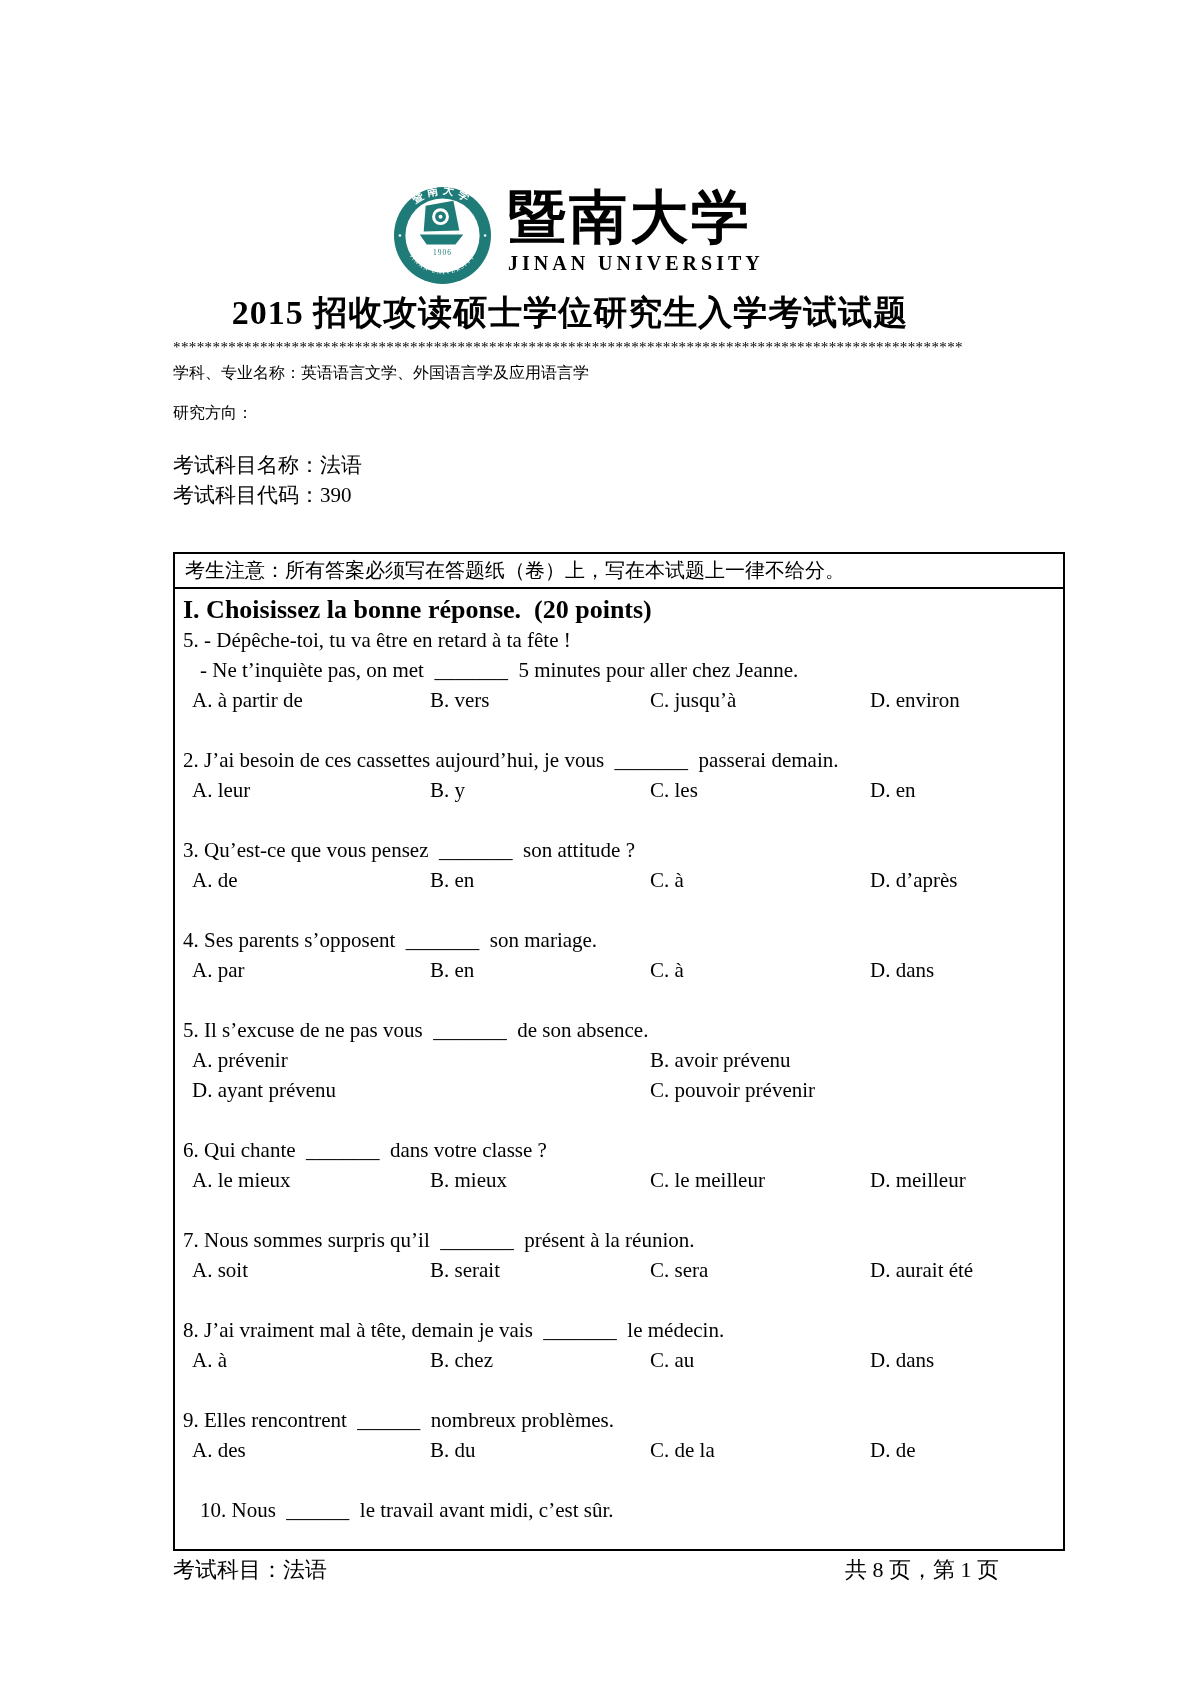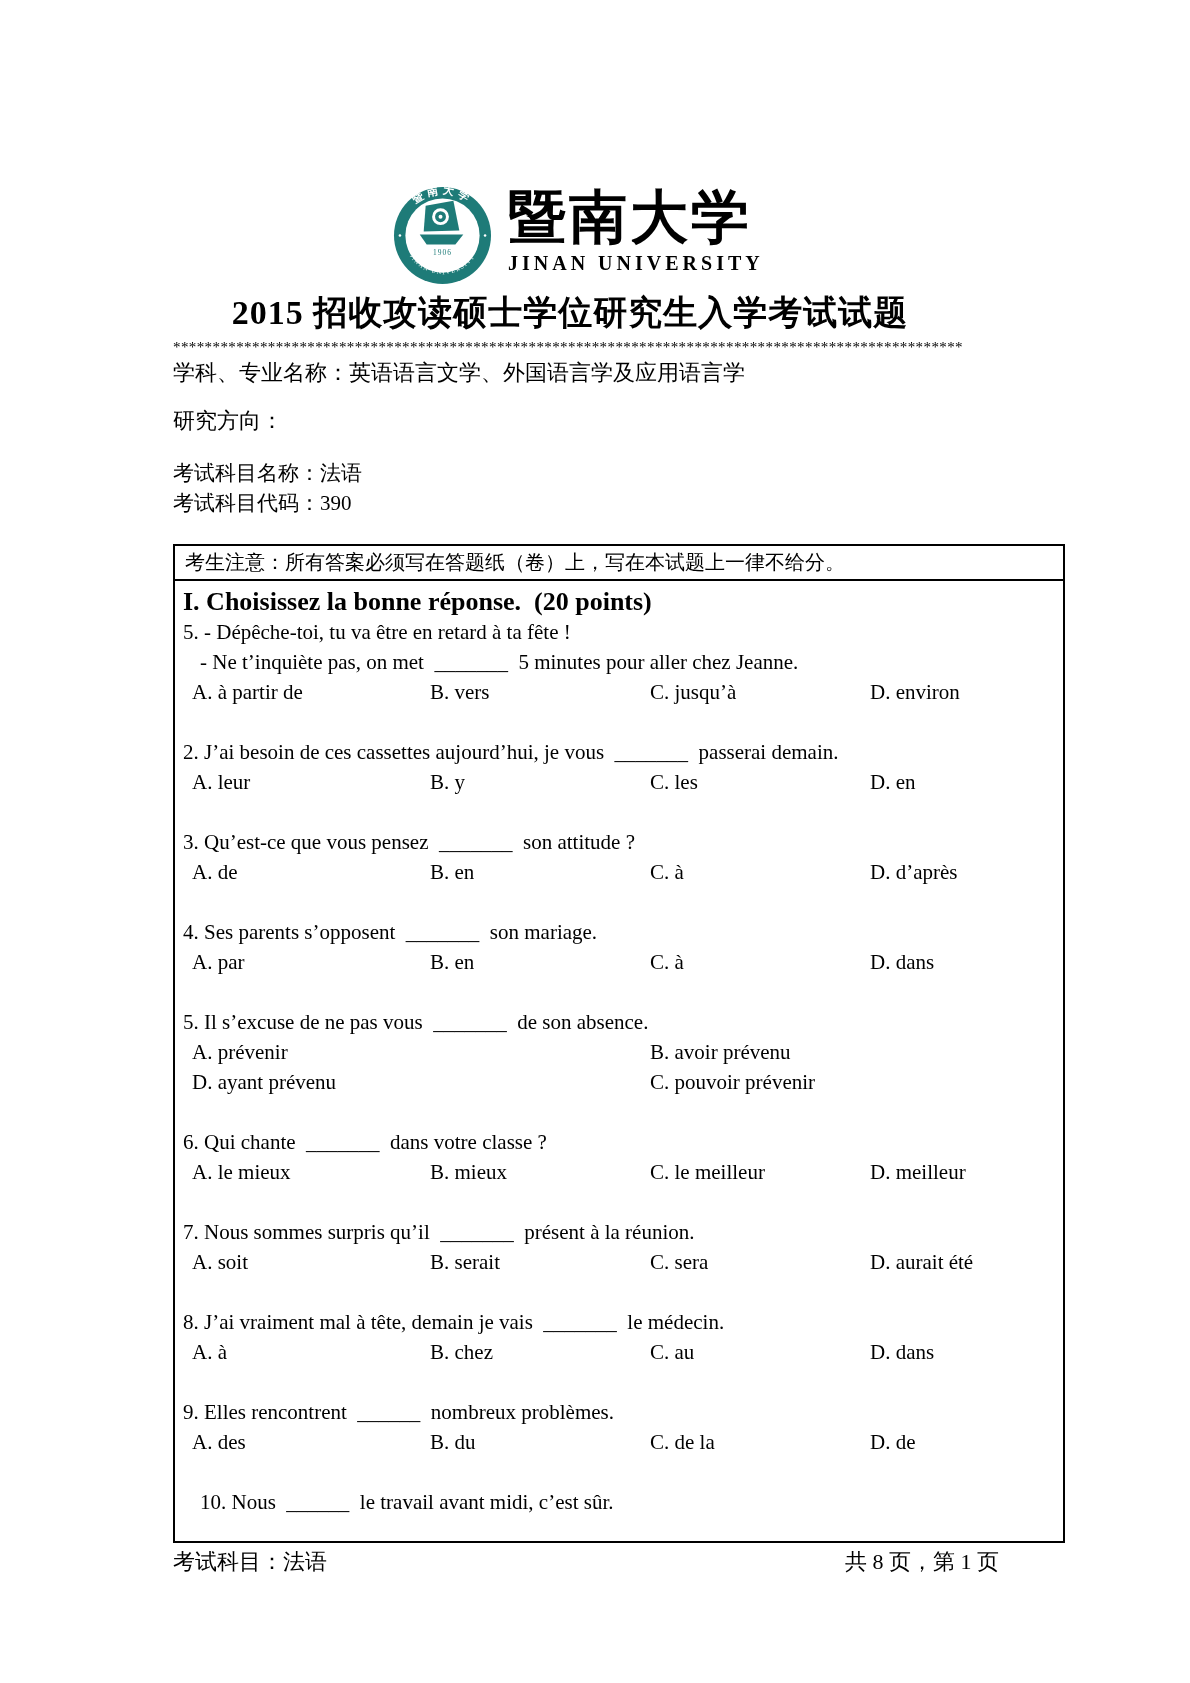--- a/index.html
+++ b/index.html
@@ -11,26 +11,26 @@
   .logo-row { position:absolute; top:186px; left:393px; display:flex; align-items:flex-start; gap:16px; }
   .seal { width:99px; height:99px; display:block; }
   .logo-text { padding-top:0px; }
   .univ-cn { font-size:58px; font-weight:bold; line-height:64px; letter-spacing:3px; white-space:nowrap; }
   .univ-en { font-size:20px; font-weight:bold; letter-spacing:4px; margin-top:2px; white-space:nowrap; }
   .title { position:absolute; top:290px; left:25px; width:1090px; text-align:center;
            font-size:34px; font-weight:bold; letter-spacing:1px; }
   
   .content { position:absolute; top:337px; left:173px; width:892px; }
   .stars { font-size:15px; line-height:21px; white-space:nowrap; overflow:hidden; letter-spacing:0.4px; }
-  .meta-line { font-size:22px; line-height:30px;font-family:Liberation Serif, serif; }
-  .meta-direction { margin-top:18px; }
+  .meta-line { font-size:16px; line-height:30px;font-family:Liberation Serif, serif; }
+  .meta-direction { margin-top:10px; }
   .course-row { display:flex; justify-content:space-between; font-size:21px; line-height:30px; margin-top:22px;flex-direction:column; }
   .course-row .code { padding-right:55px; }
   
-  .exam-box { margin-top:26px; border:2px solid #000; }
+  .exam-box { margin-top:42px; border:2px solid #000; }
   .notice { font-size:20px; line-height:27px; padding:3px 10px; border-bottom:2px solid #000; }
   .box-body { padding:6px 10px 24px 8px; font-size:21px; }
   .bline { line-height:30px; white-space:pre-wrap; }
   .section-heading { font-weight:bold; font-size:26px; }
   .question { margin-top:30px; }
   .question.first { margin-top:0; }
   .indent1 { padding-left:17px; }
   .options { display:grid; padding-left:9px; }
   .cols4 { grid-template-columns:238px 220px 220px auto; }
   .cols2 { grid-template-columns:458px auto; }

